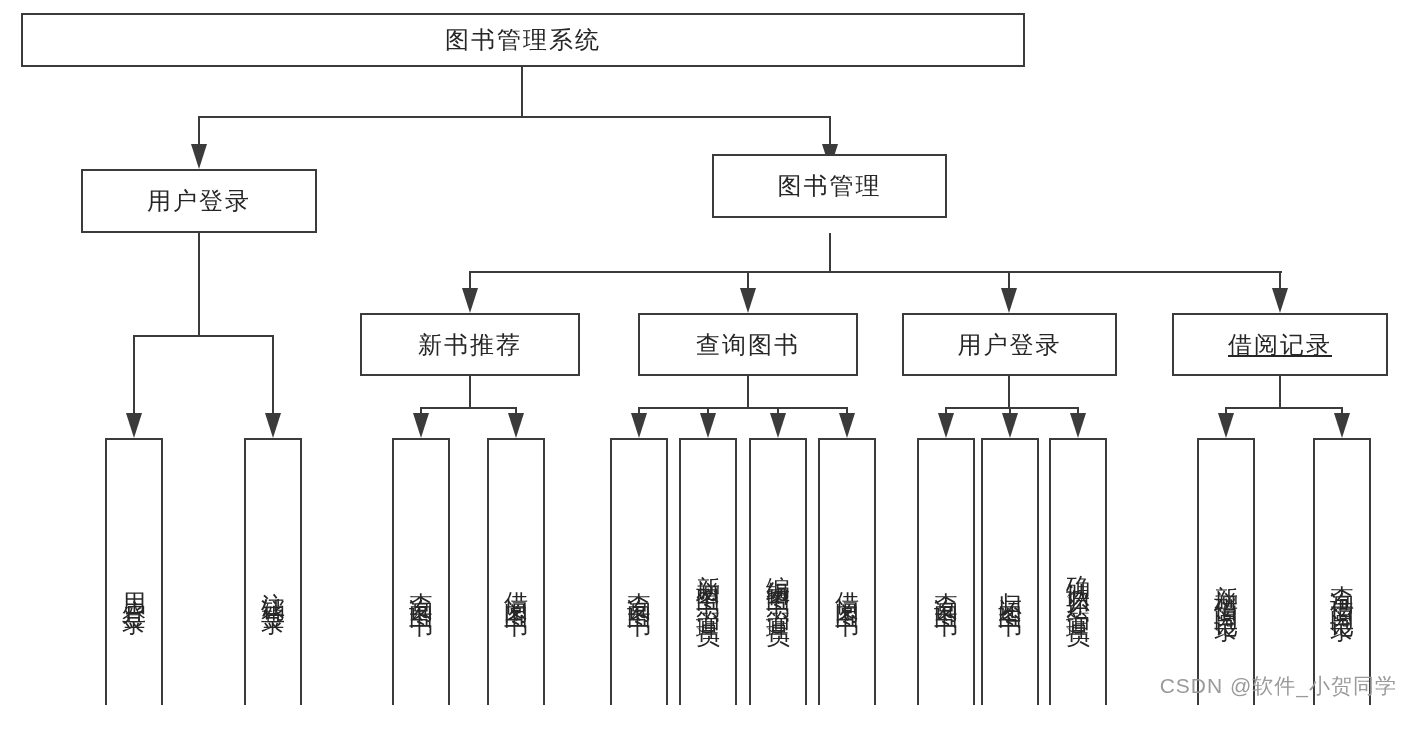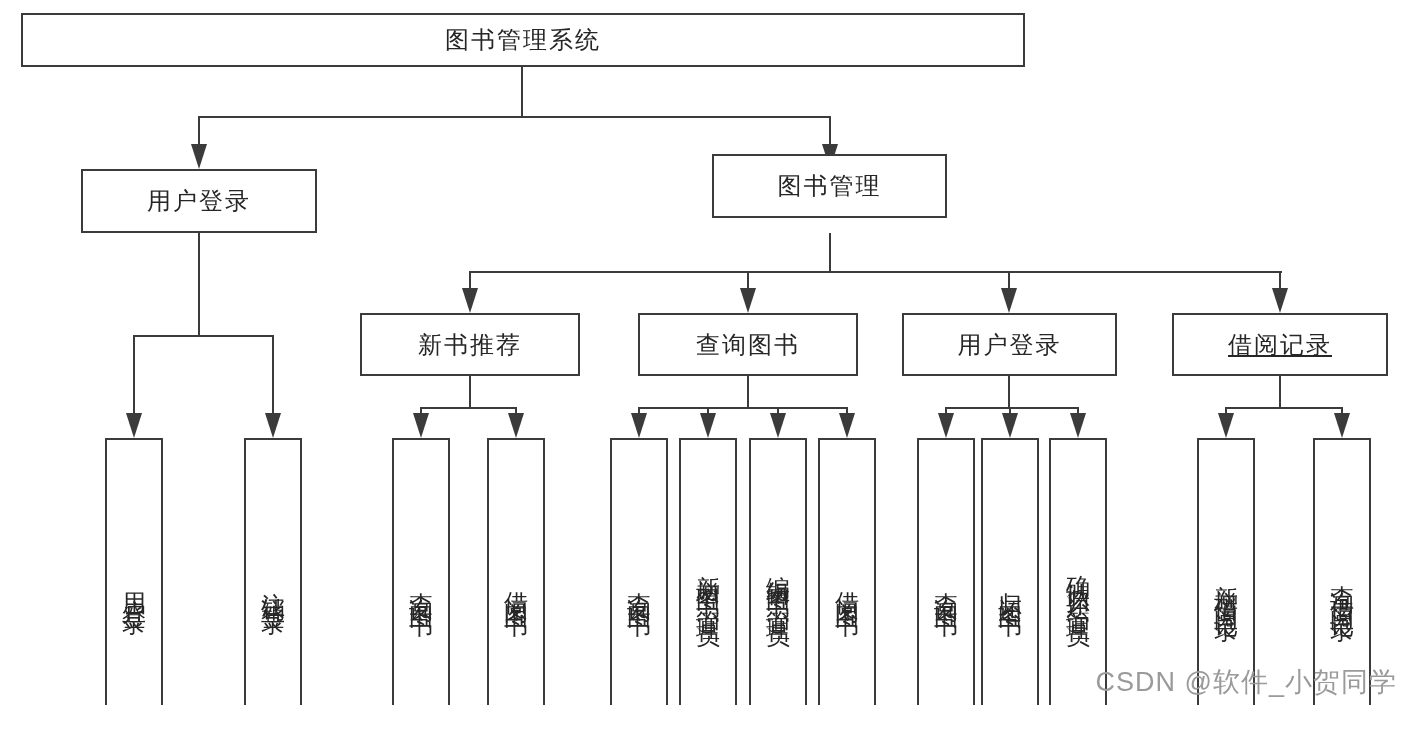--- a/index.html
+++ b/index.html
@@ -33,21 +33,21 @@
   .vline{width:2px;}
   .arrow{
     position:absolute;width:0;height:0;z-index:1;
     border-left:8px solid transparent;
     border-right:8px solid transparent;
     border-top:25px solid var(--line);
   }
   .watermark{
     position:absolute;
     right:8px;bottom:5px;
-    font-size:27px;
+    font-size:21px;
     color:var(--wm);
     letter-spacing:1px;
     z-index:5;
     white-space:nowrap;
   }
 </style>
 </head>
 <body>
 
 <div class="canvas">

